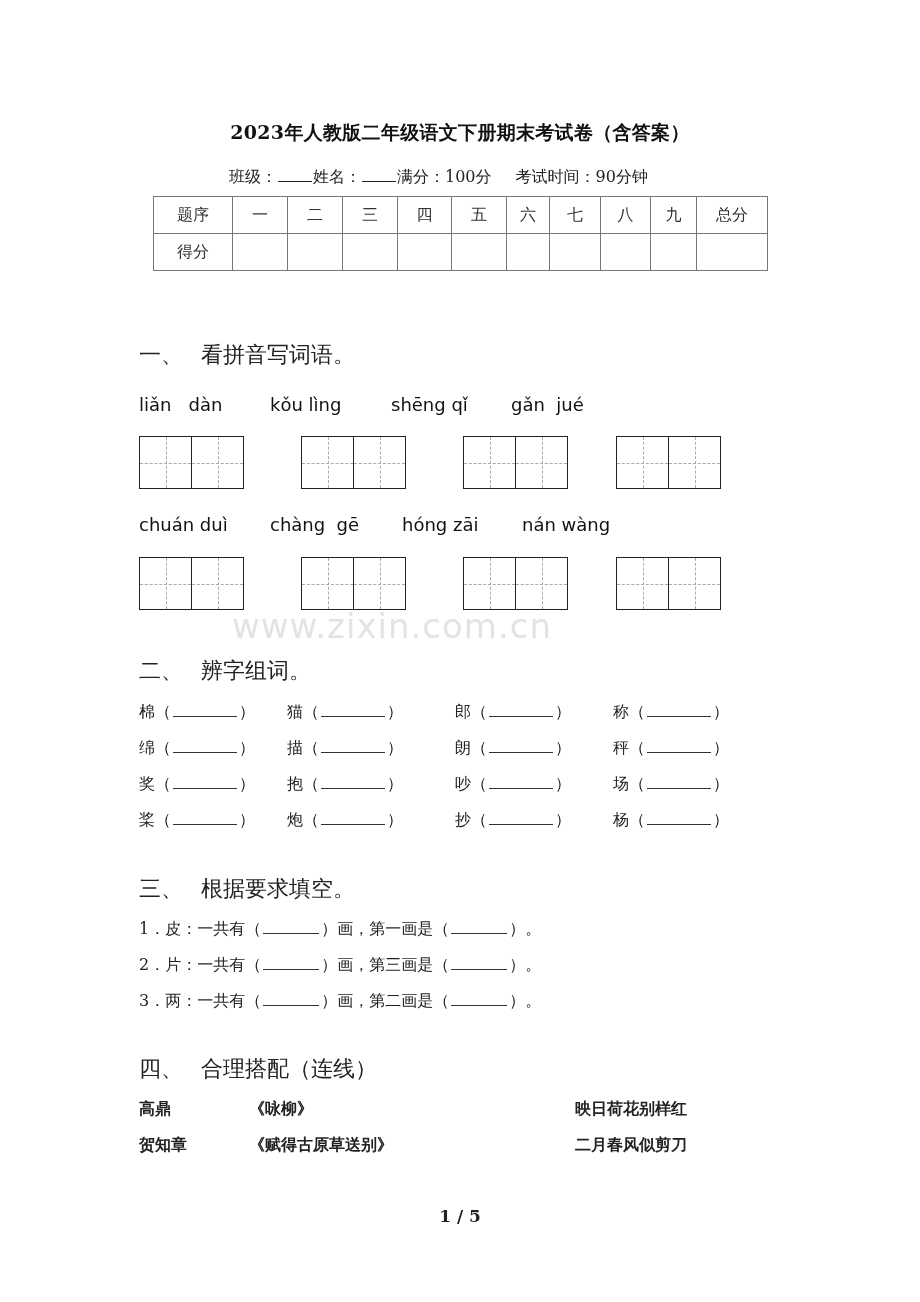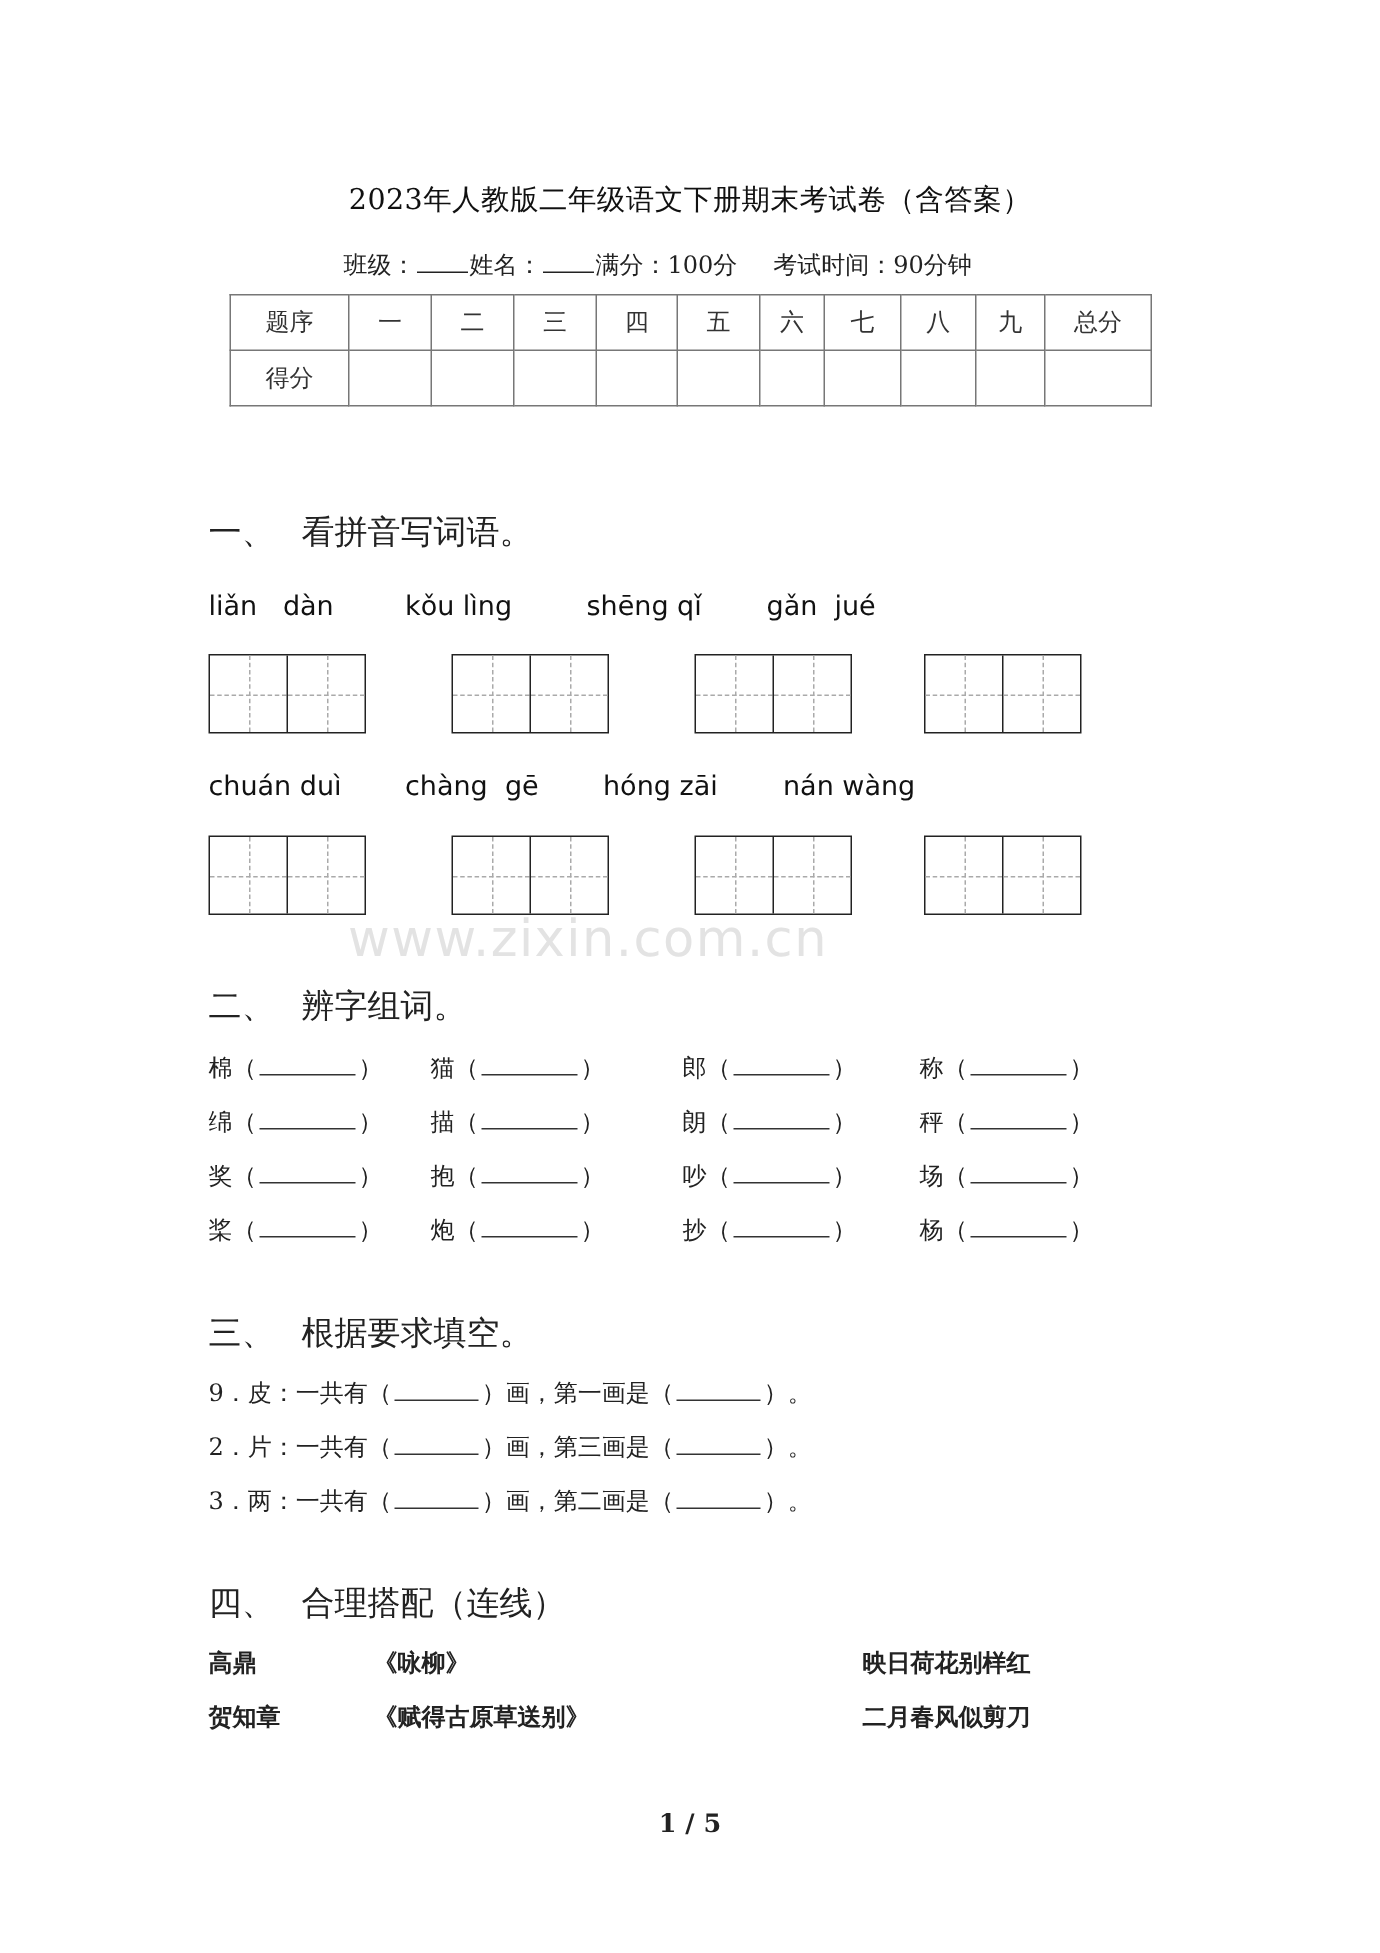--- a/index.html
+++ b/index.html
@@ -1,18 +1,18 @@
 <!DOCTYPE html>
 <html><head>
 <meta charset="utf-8">
 <style>
   html, body { margin: 0; padding: 0; background: #ffffff; }
   body { width: 920px; height: 1302px; position: relative; overflow: hidden; color: #111; font-family: "DejaVu Serif", "Liberation Serif", serif; }
   .abs { position: absolute; white-space: nowrap; }
-  .title { top: 120px; left: 0; width: 920px; text-align: center; font-size: 19px; font-weight: normal; letter-spacing: 0.3px; }
+  .title { top: 120px; left: 0; width: 920px; text-align: center; font-size: 19px; font-weight: bold; letter-spacing: 0.3px; }
   .meta { top: 167px; left: 229px; font-size: 16px; color: #222; }
   .meta .blank { display: inline-block; width: 34px; border-bottom: 1px solid #222; height: 14px; vertical-align: baseline; margin: 0 1px; }
   .meta .gap { display: inline-block; width: 24px; }
   table.score { position: absolute; left: 153px; top: 196px; border-collapse: collapse; font-size: 16px; color: #333; }
   table.score td { border: 1px solid #777; height: 36px; padding: 0; text-align: center; }
   .sec { font-size: 22px; color: #222; }
   .sec .num { display: inline-block; width: 62px; }
   .pinyin { font-family: "DejaVu Sans", "Liberation Sans", sans-serif; font-size: 18px; color: #111; }
   .grid2 { position: absolute; width: 105px; height: 53px; border: 1.5px solid #222; box-sizing: border-box; display: flex; }
   .cell { flex: 1; position: relative; }
@@ -138,21 +138,21 @@
 
 <div class="abs word" style="top:810px;left:139px"><span>桨</span><span>（</span><span class="line"></span><span>）</span></div>
 <div class="abs word" style="top:810px;left:287px"><span>炮</span><span>（</span><span class="line"></span><span>）</span></div>
 <div class="abs word" style="top:810px;left:455px"><span>抄</span><span>（</span><span class="line"></span><span>）</span></div>
 <div class="abs word" style="top:810px;left:613px"><span>杨</span><span>（</span><span class="line"></span><span>）</span></div>
 
 <div class="abs sec" style="top:874px;left:139px">
   <span class="num">三、</span><span>根据要求填空。</span>
 </div>
 
-<div class="abs fill" style="top:919px;left:139px"><span>9．皮：一共有（</span><span class="line"></span><span>）画，第一画是（</span><span class="line"></span><span>）。</span></div>
+<div class="abs fill" style="top:919px;left:139px"><span>1．皮：一共有（</span><span class="line"></span><span>）画，第一画是（</span><span class="line"></span><span>）。</span></div>
 <div class="abs fill" style="top:955px;left:139px"><span>2．片：一共有（</span><span class="line"></span><span>）画，第三画是（</span><span class="line"></span><span>）。</span></div>
 <div class="abs fill" style="top:991px;left:139px"><span>3．两：一共有（</span><span class="line"></span><span>）画，第二画是（</span><span class="line"></span><span>）。</span></div>
 
 <div class="abs sec" style="top:1054px;left:139px">
   <span class="num">四、</span><span>合理搭配（连线）</span>
 </div>
 
 <div class="abs match" style="top:1099px;left:139px">高鼎</div>
 <div class="abs match" style="top:1099px;left:249px">《咏柳》</div>
 <div class="abs match" style="top:1099px;left:575px">映日荷花别样红</div>

